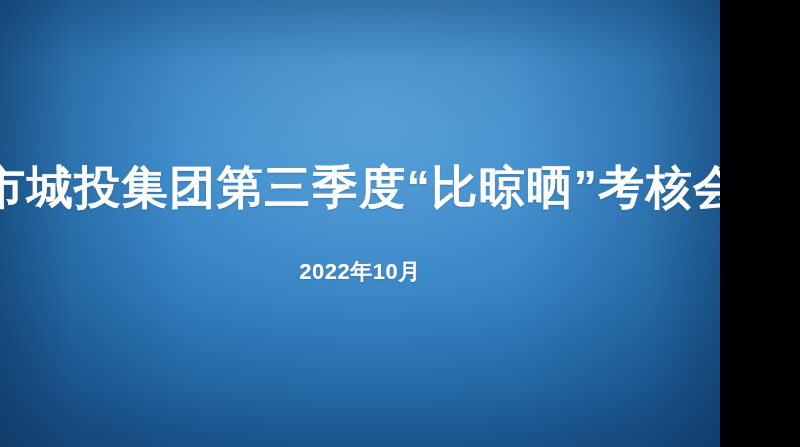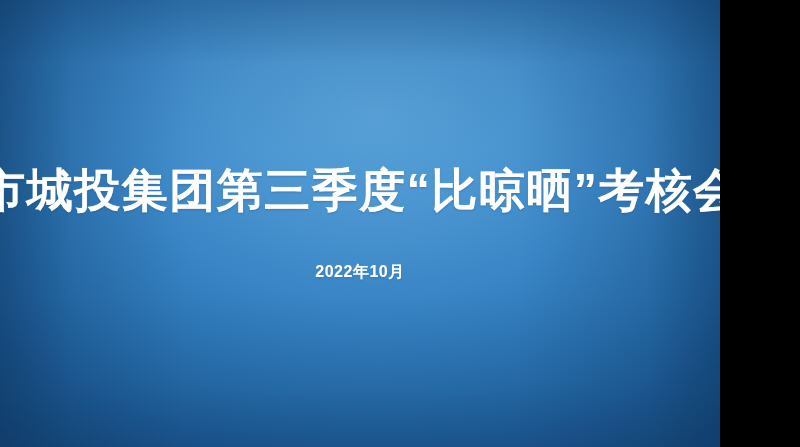--- a/index.html
+++ b/index.html
@@ -94,21 +94,21 @@
     text-shadow:
       0 0 1px rgba(255,255,255,0.55),
       0 1px 2px rgba(16,58,104,0.35);
     -webkit-font-smoothing: antialiased;
   }
 
   .slide-subtitle {
     margin: 0;
     margin-top: 51px;
     color: #fbfdff;
-    font-size: 16px;
+    font-size: 22px;
     line-height: 1;
     font-weight: 700;
     letter-spacing: 0.5px;
     white-space: nowrap;
     text-align: center;
     text-shadow:
       0 0 1px rgba(255,255,255,0.45),
       0 1px 2px rgba(16,58,104,0.30);
     -webkit-font-smoothing: antialiased;
   }

